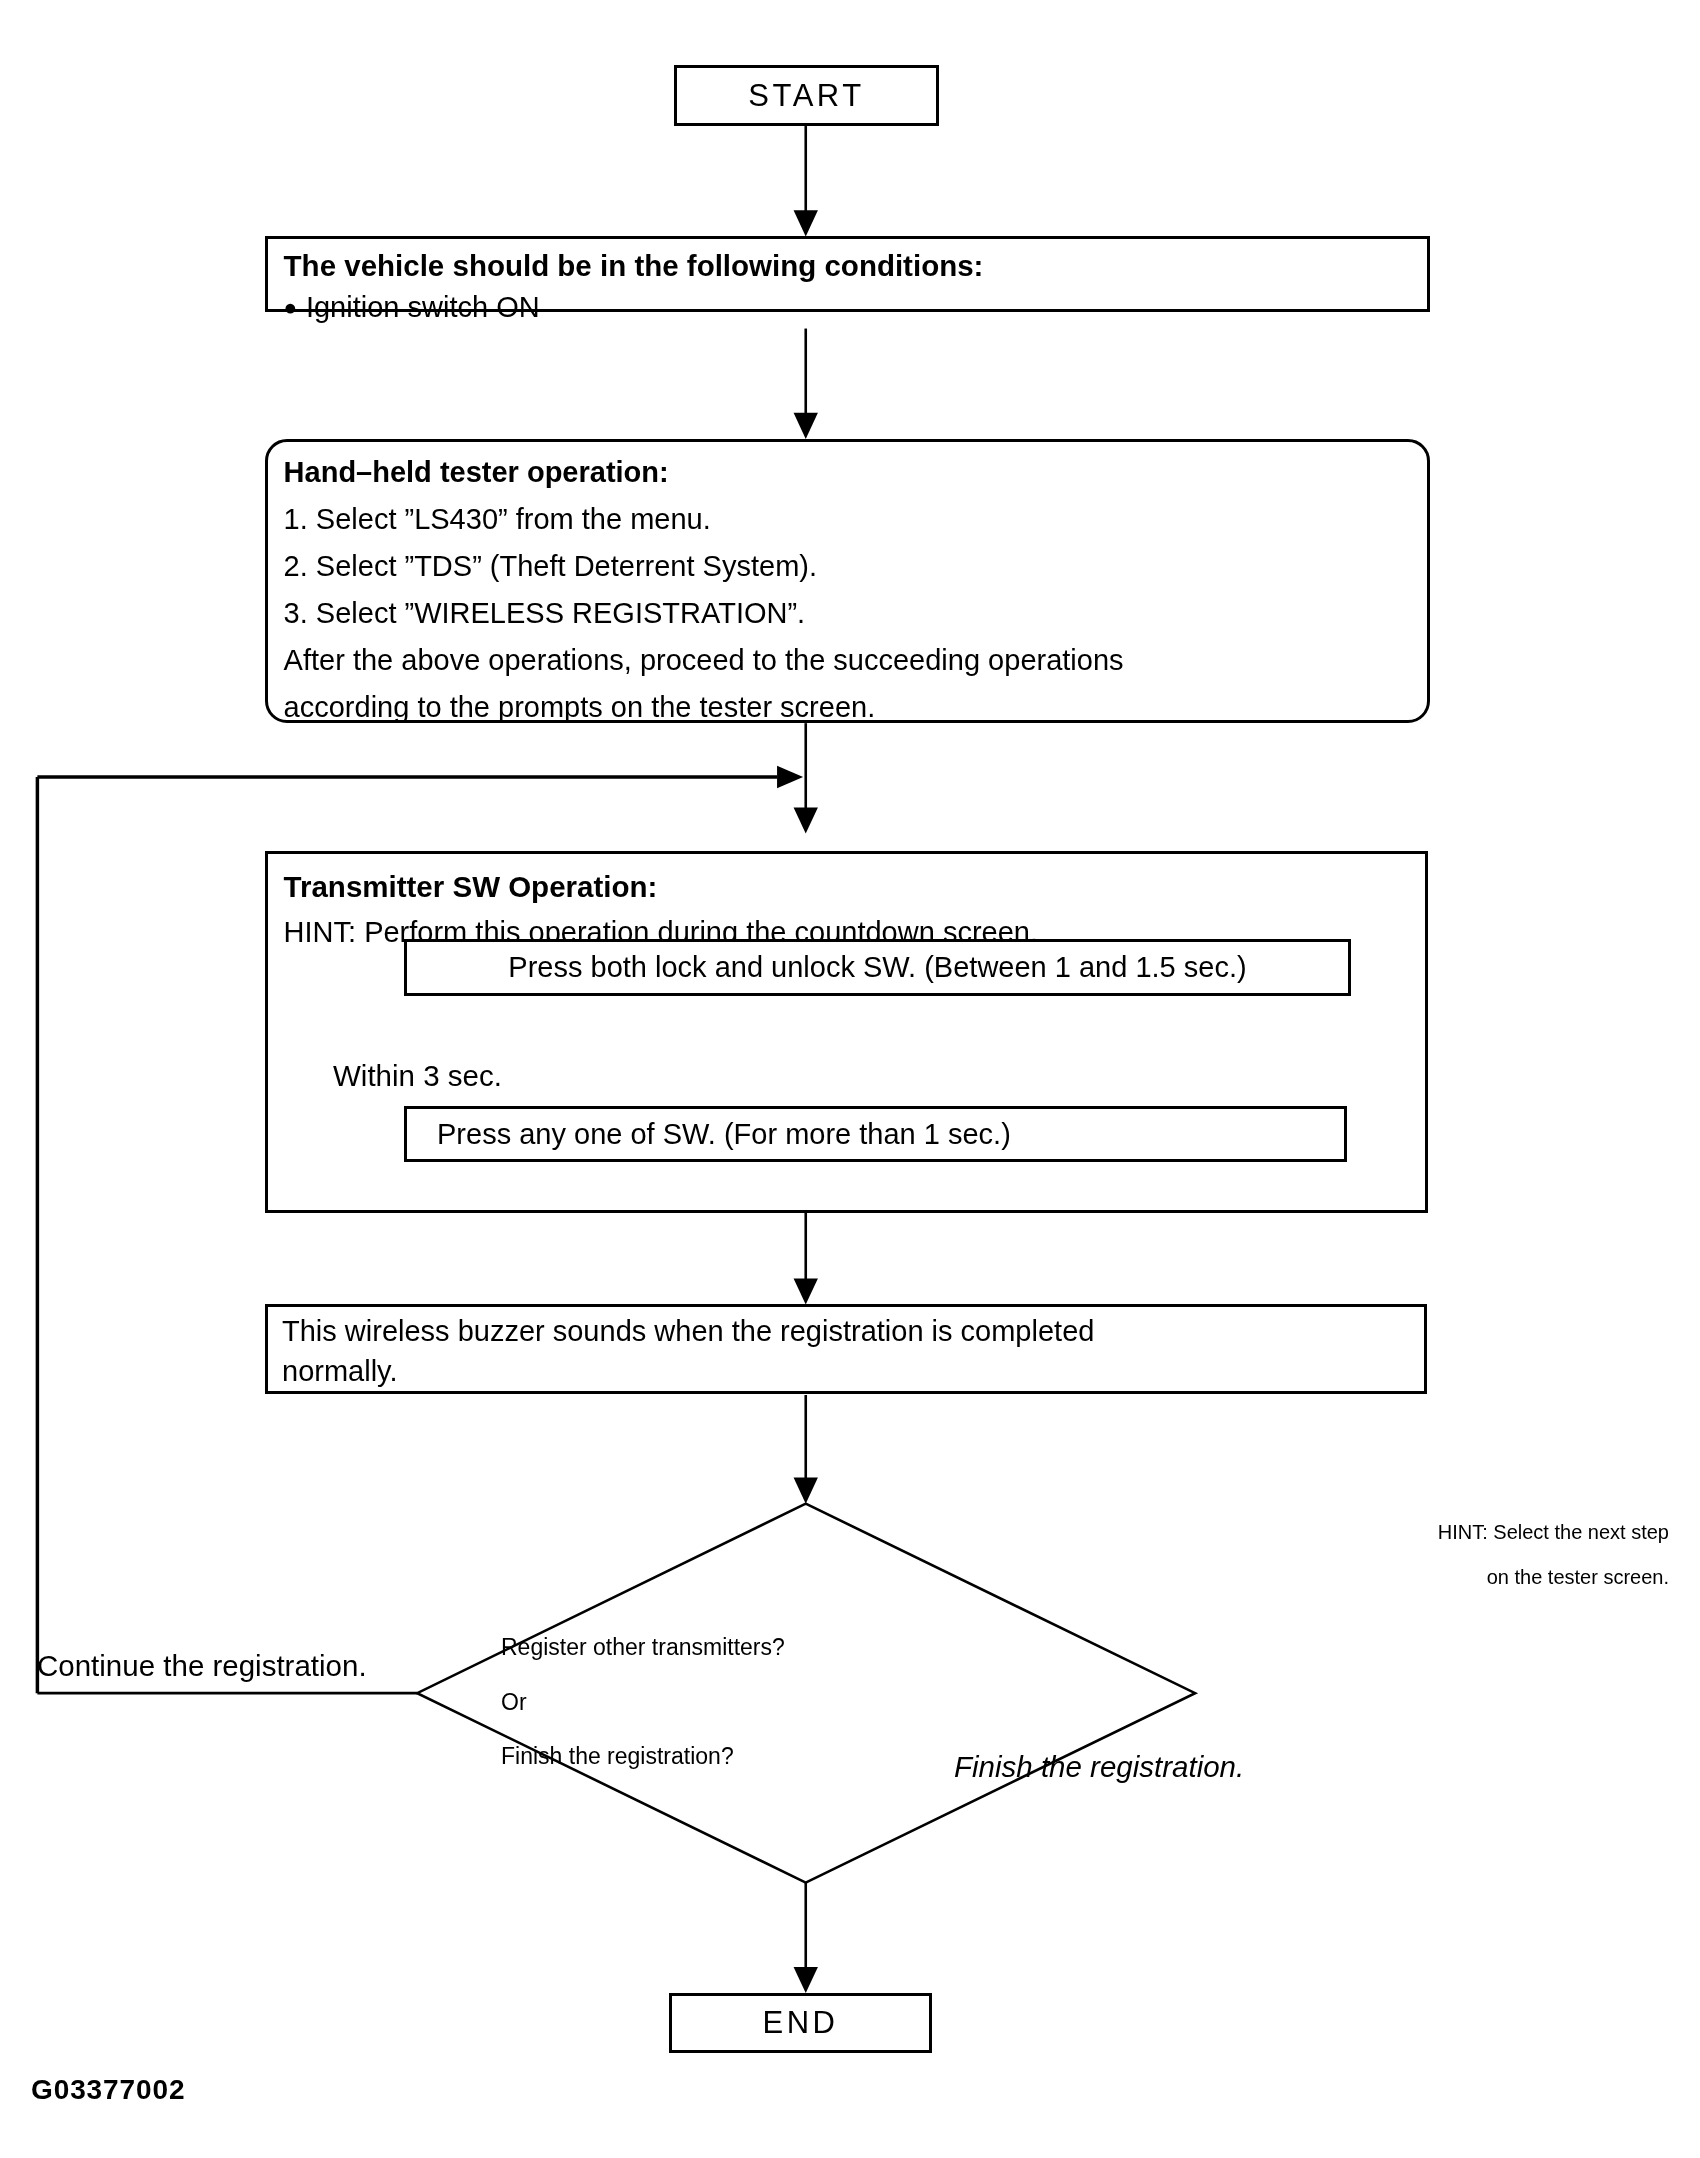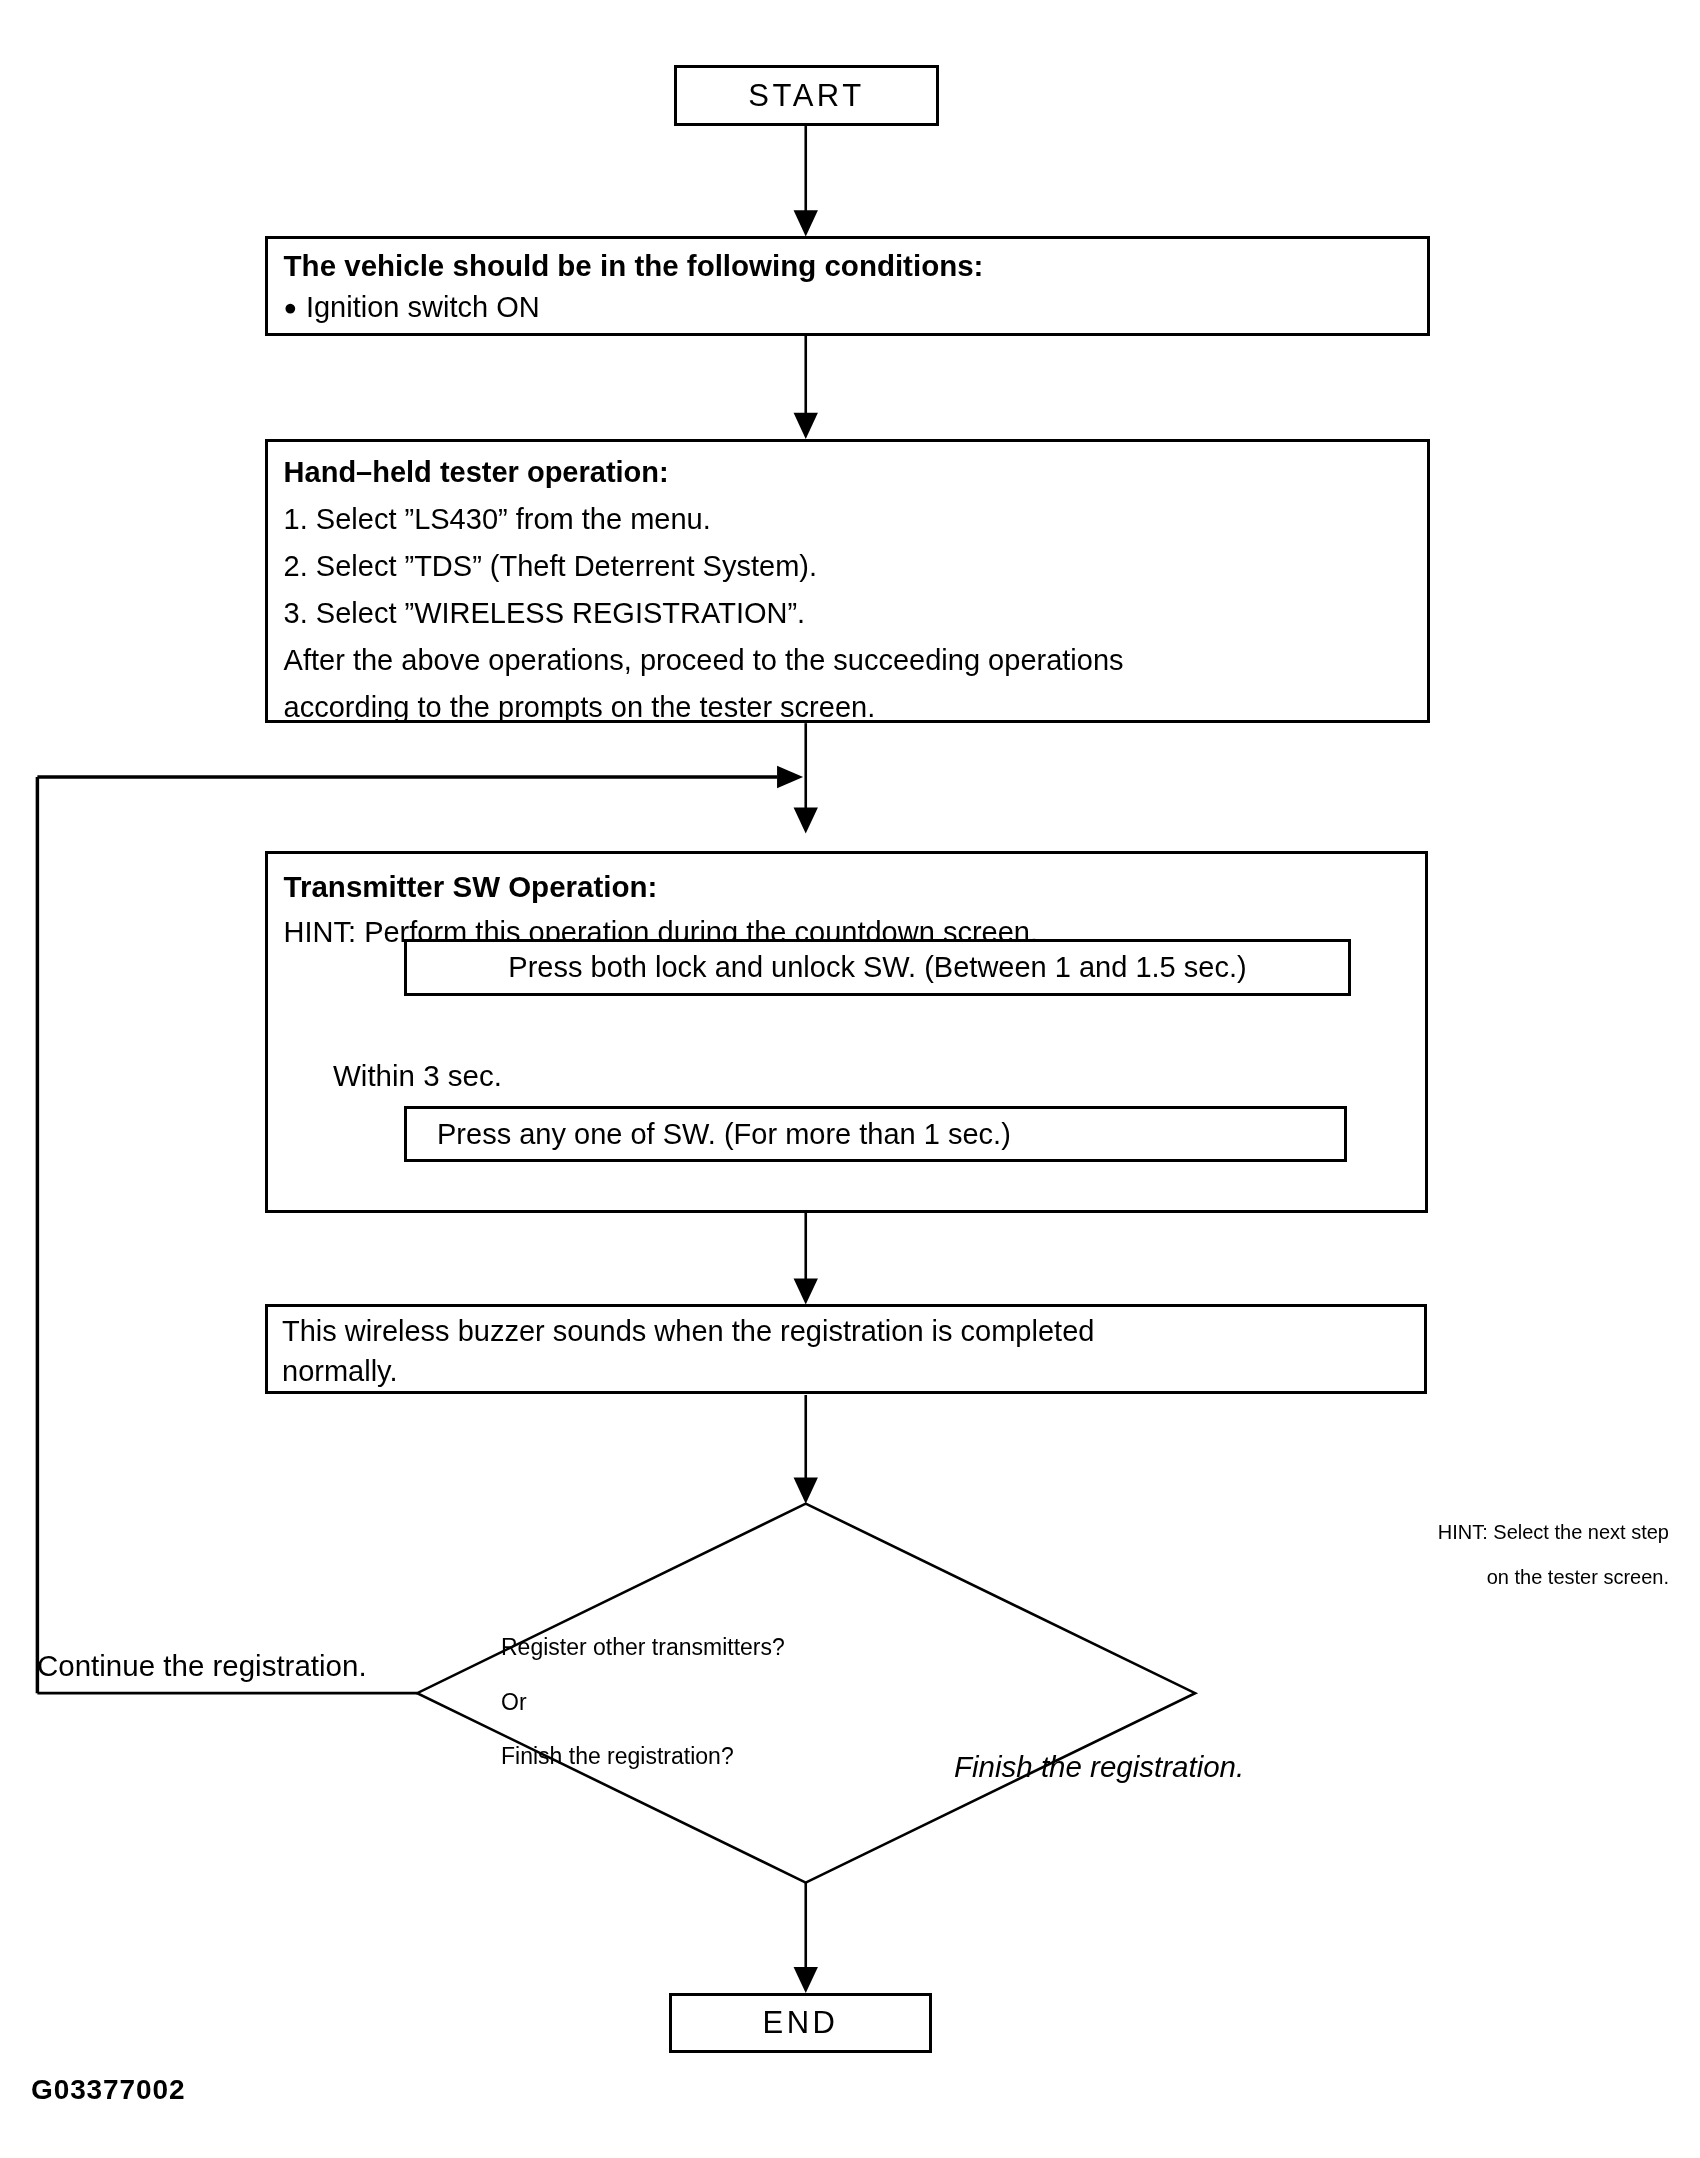--- a/index.html
+++ b/index.html
@@ -30,21 +30,21 @@
     font-size: 31px;
     letter-spacing: 3.5px;
   }
   .bold { font-weight: 700; }
   .txt { position: absolute; white-space: nowrap; }
   .body-text { font-size: 29px; line-height: 47px; }
   .cond-box { padding: 5.2px 0 0 15.6px; }
   .cond-title { font-size: 29.5px; font-weight: 700; line-height: 43px; }
   .cond-bullet { font-size: 29px; line-height: 40px; }
   .bullet-dot { font-size: 22.6px; vertical-align: 2.6px; padding-right: 8.7px; }
-  .tester-box { padding: 7px 0 0 15.6px; }
+  .tester-box { padding: 7px 0 0 15.6px; border-radius: 22px; }
   .trans-box { padding: 8.7px 0 0 15.6px; }
   .inner-box {
     position: absolute;
     background: #fff;
     border: 3.5px solid #000;
     box-sizing: border-box;
     font-size: 29px;
     display: flex;
     align-items: center;
   }
@@ -93,21 +93,21 @@
     <polygon points="927,1730 1375,1948 927,2166 480,1948" fill="#fff" stroke="#000" stroke-width="3"></polygon>
 
     <line x1="927" y1="2166" x2="927" y2="2267" stroke="#000" stroke-width="3"></line>
     <polygon points="913,2263 941,2263 927,2293" fill="#000"></polygon>
   </svg>
 
   <div class="box terminal" style="left:674px; top:65px; width:265px; height:61px;">
     <span>START</span>
   </div>
 
-  <div class="box cond-box" style="left:265px; top:236px; width:1165px; height:100px;">
+  <div class="box cond-box" style="left:265px; top:236px; width:1165px; height:76px;">
     <div class="cond-title">The vehicle should be in the following conditions:</div>
     <div class="cond-bullet">
       <span class="bullet-dot">●</span><span>Ignition switch ON</span>
     </div>
   </div>
 
   <div class="box tester-box body-text" style="left:265px; top:439px; width:1165px; height:284px;">
     <div class="bold">Hand–held tester operation:</div>
     <div>1. Select ”LS430” from the menu.</div>
     <div>2. Select ”TDS” (Theft Deterrent System).</div>

